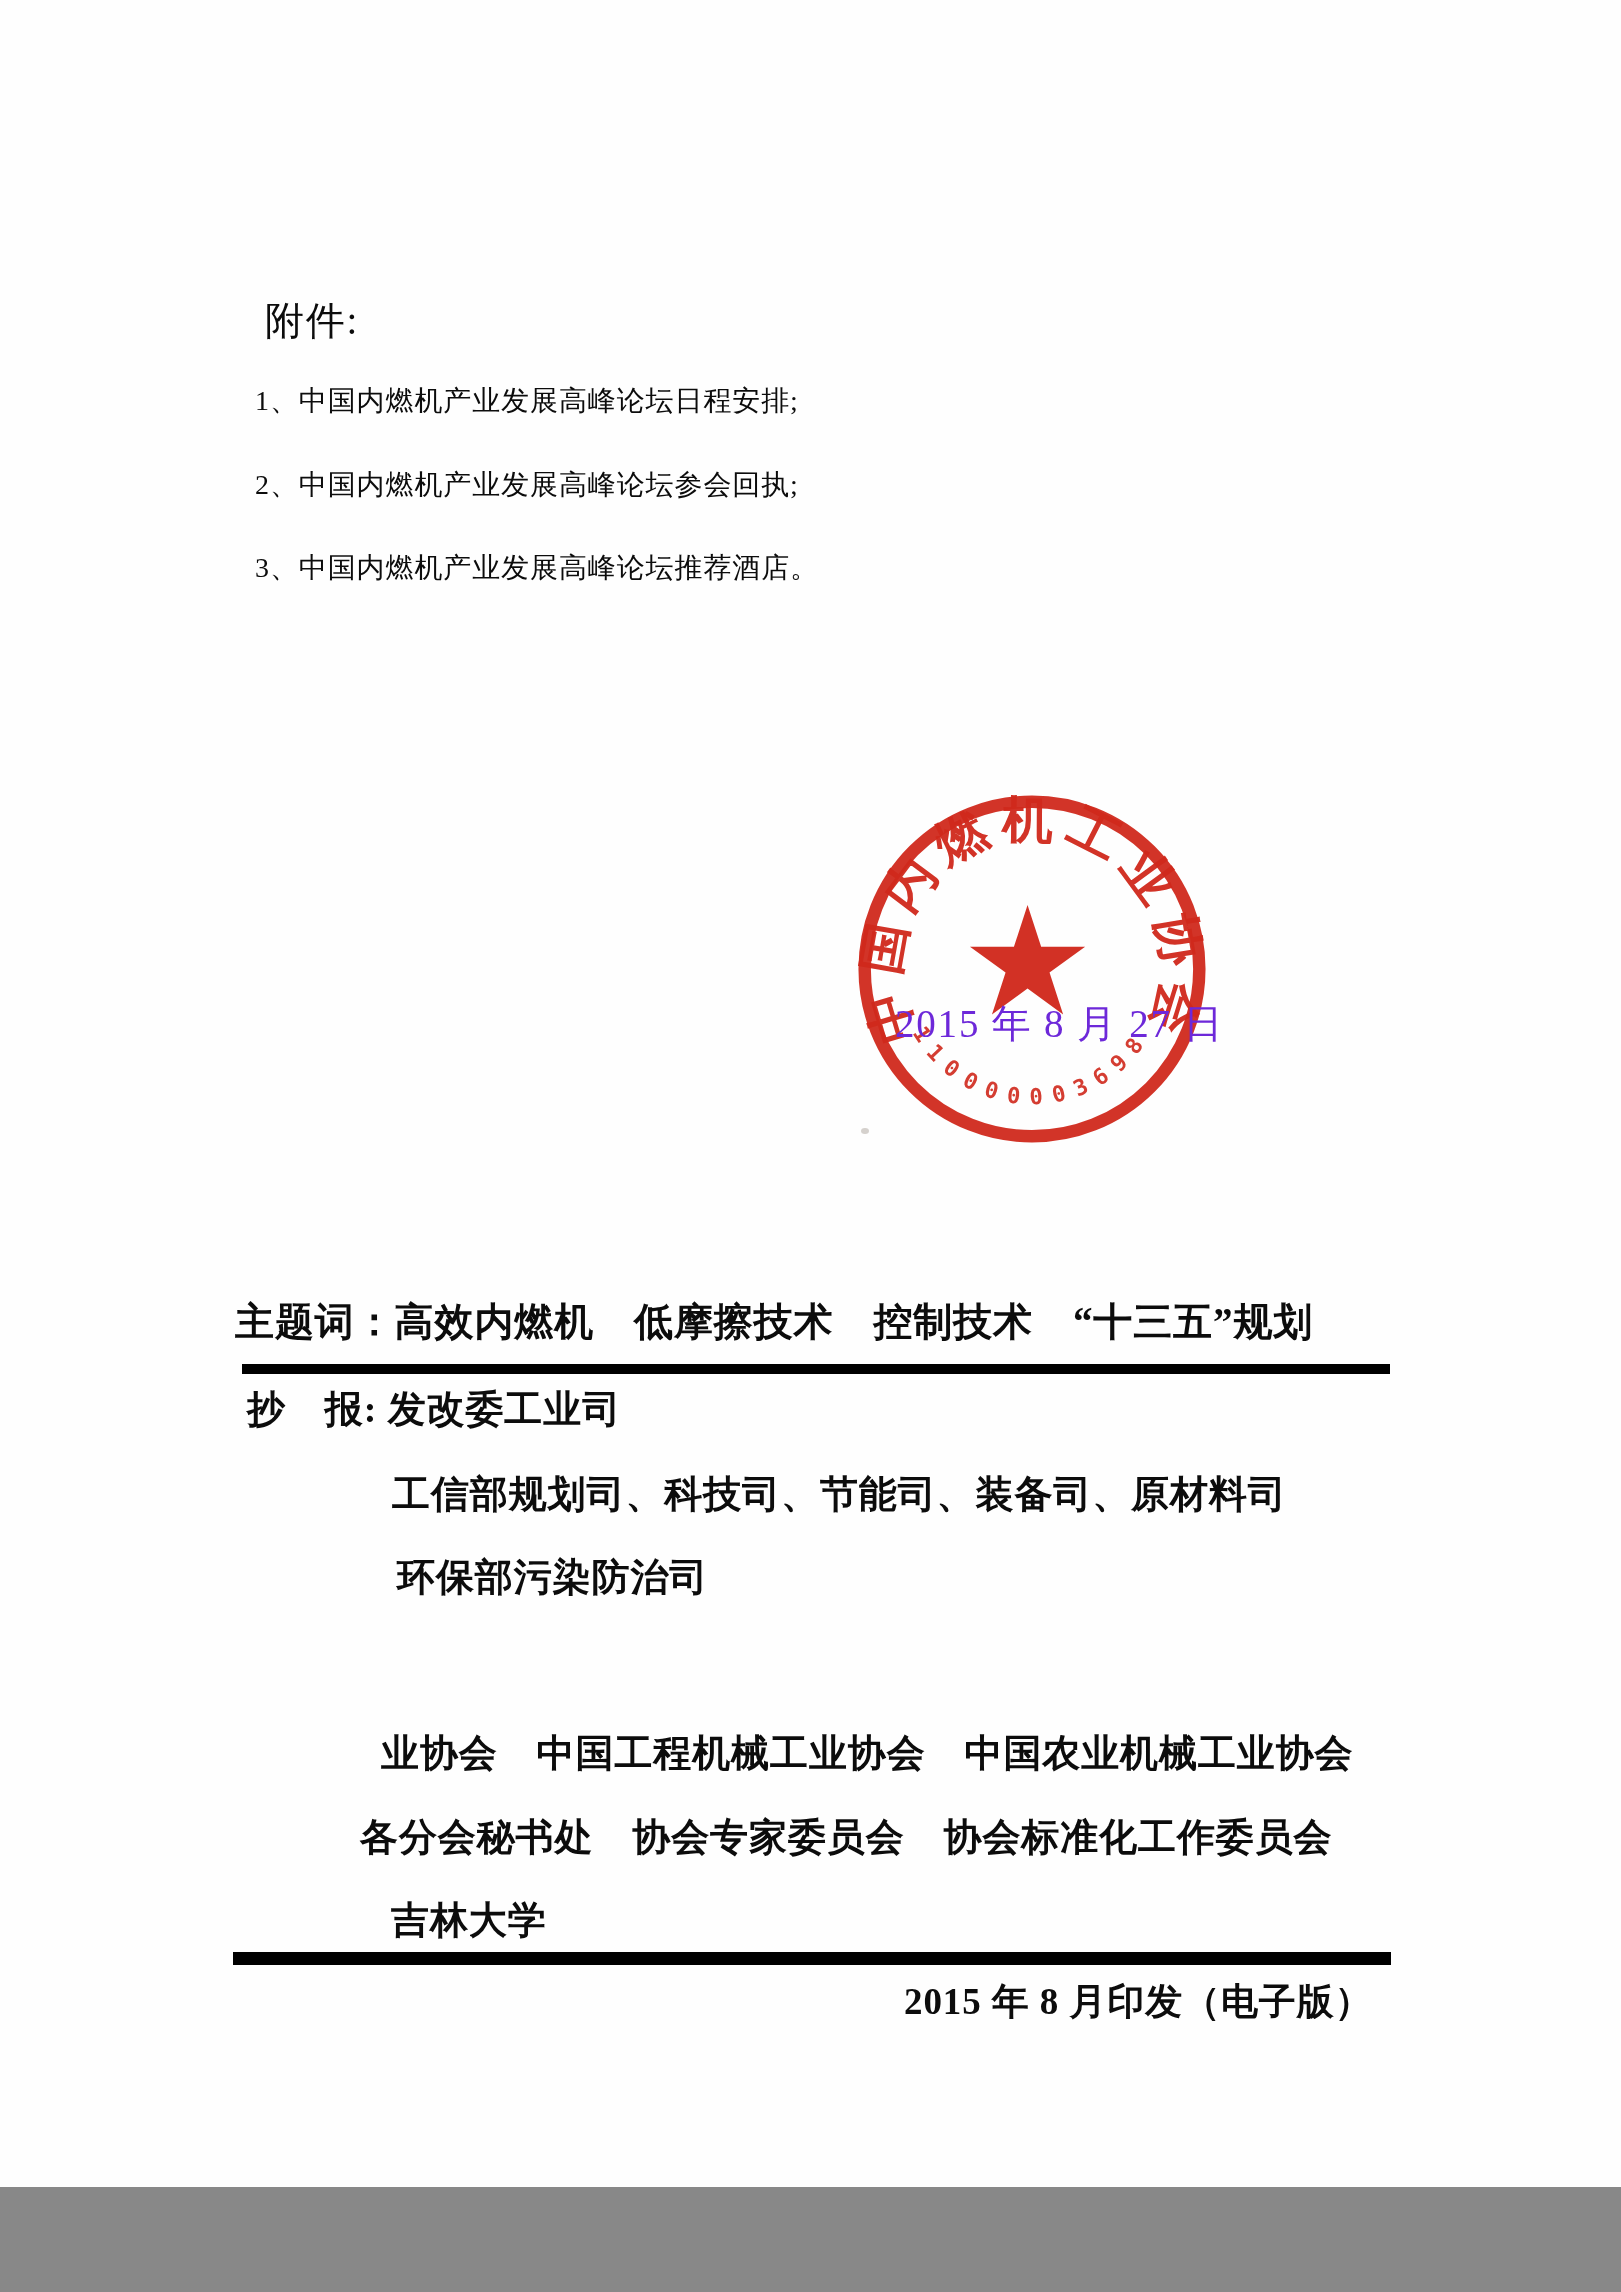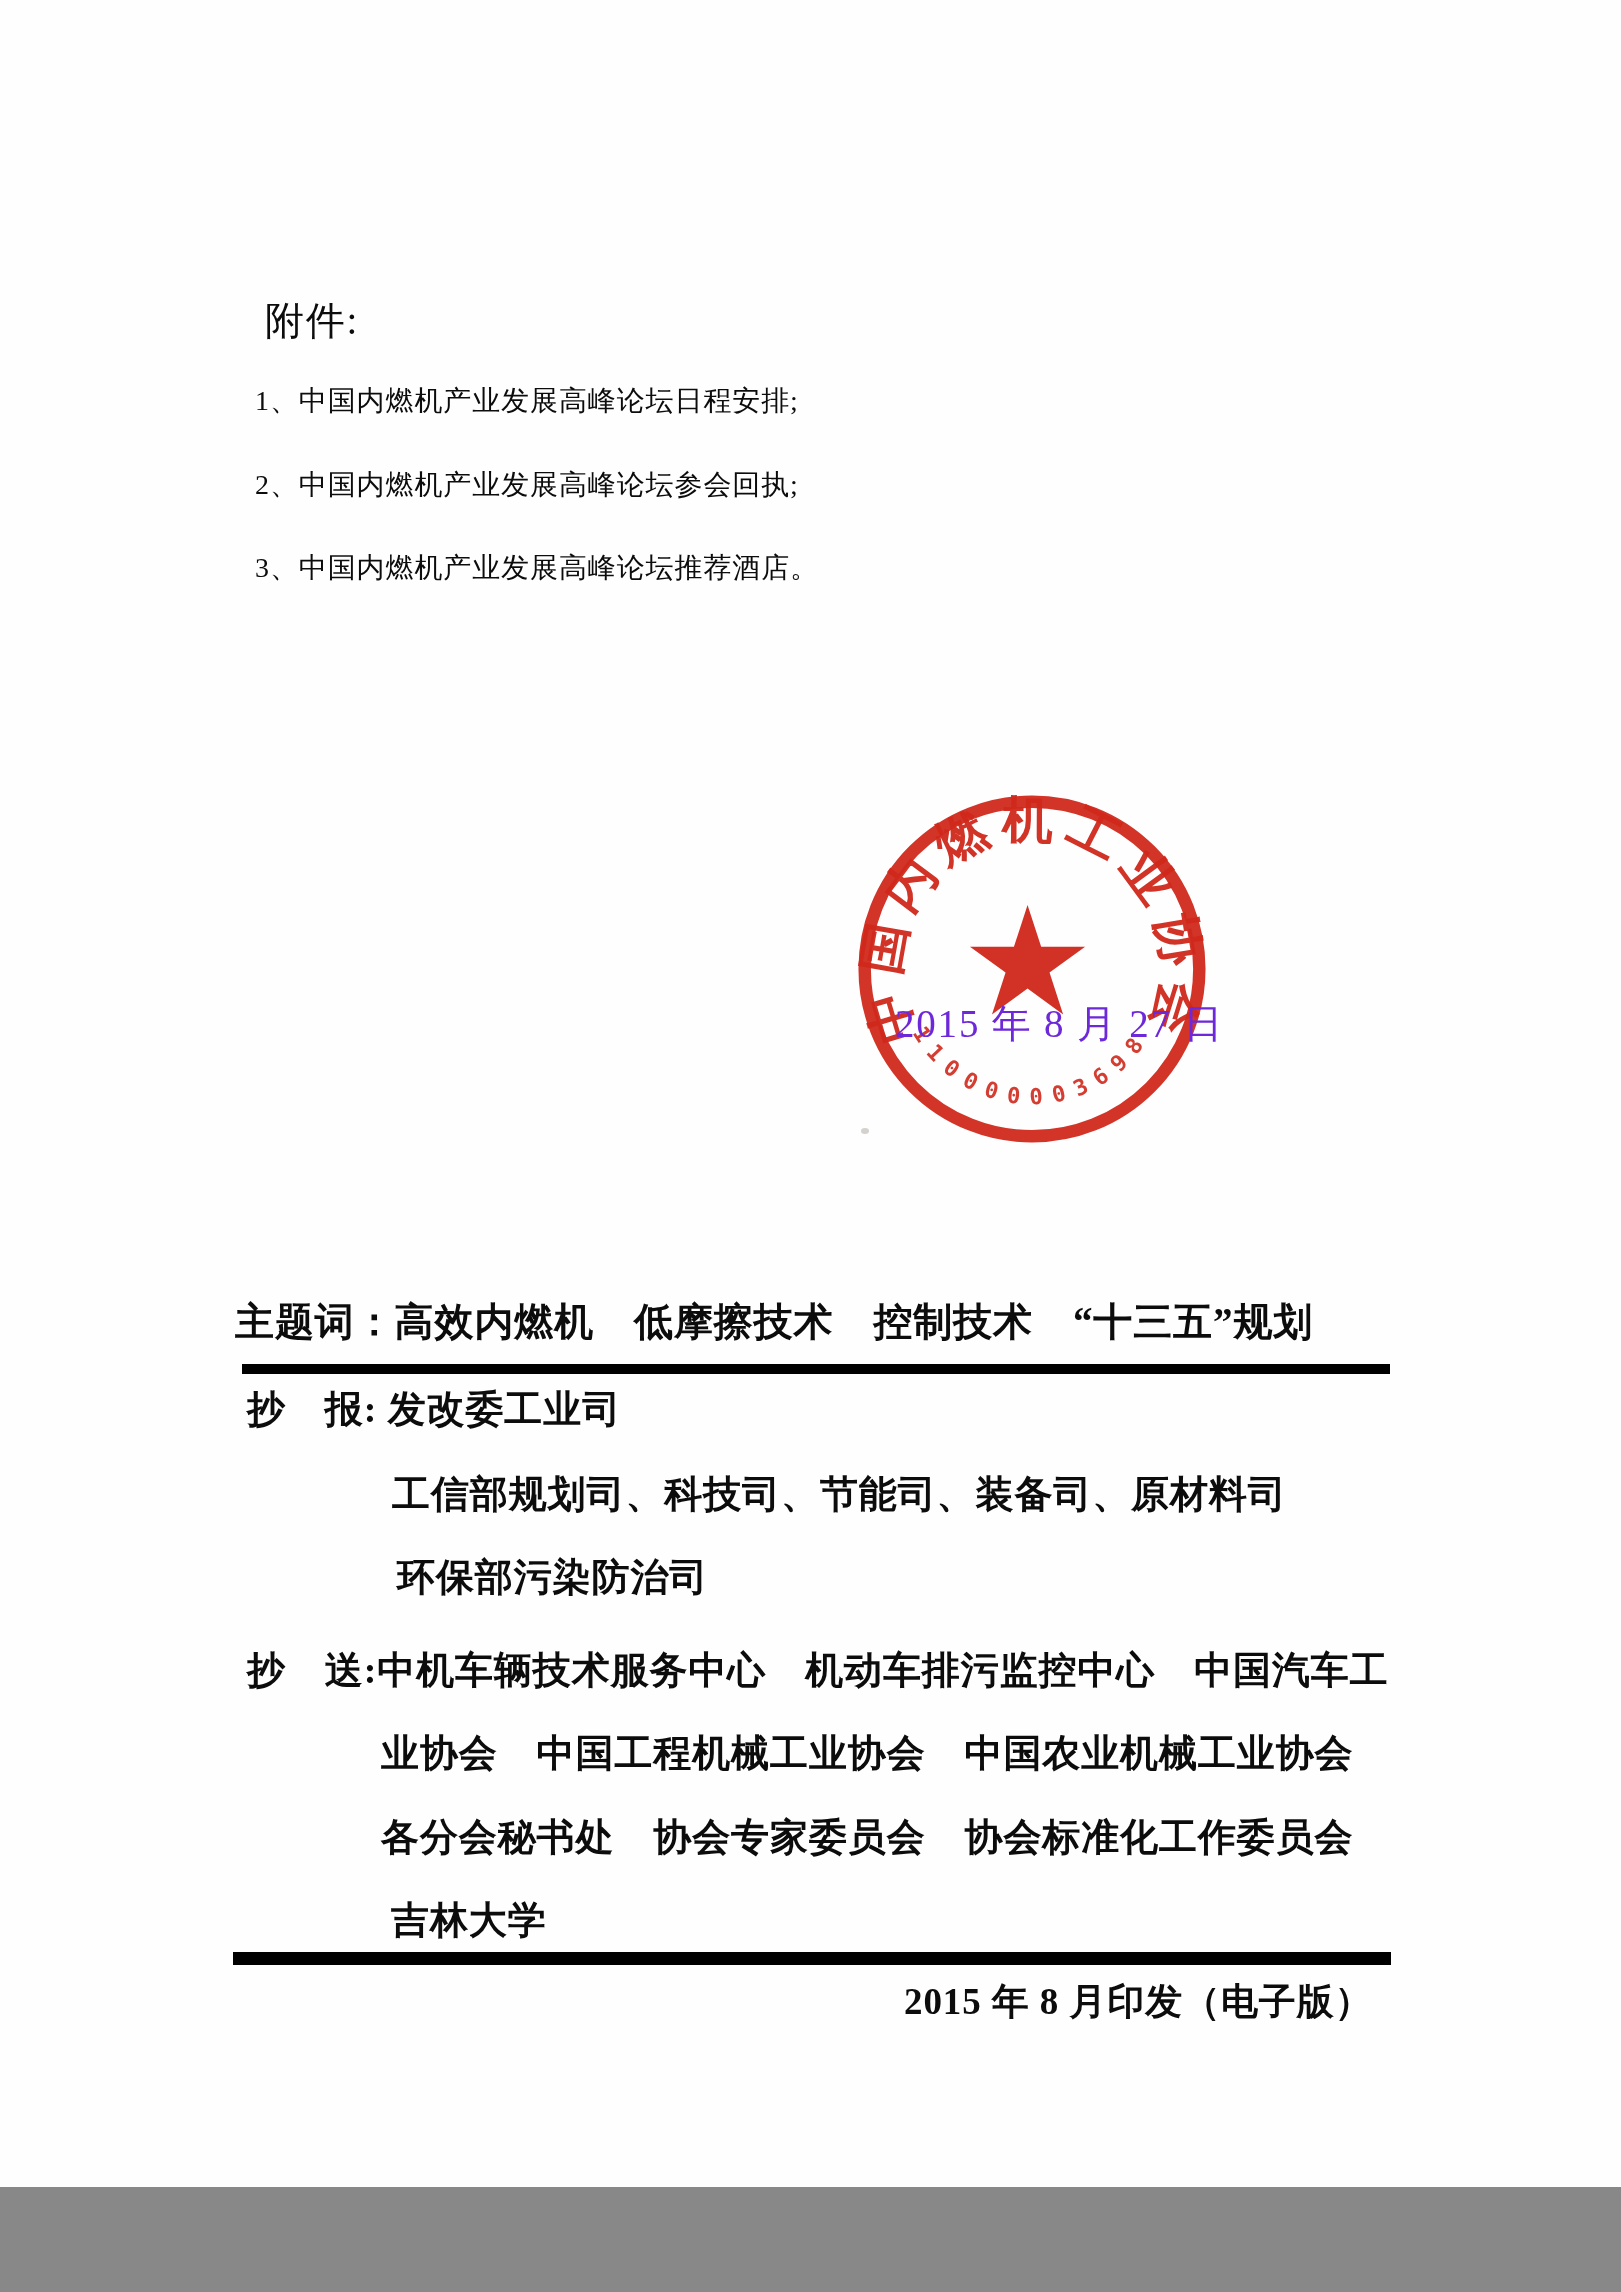--- a/index.html
+++ b/index.html
@@ -40,21 +40,21 @@
   .rule{position:absolute;background:var(--rule-color);}
   .rule-1{left:242px;top:1364px;width:1148px;height:9.8px;}
   .rule-2{left:233px;top:1952px;width:1158px;height:13.4px;}
 
   .midrow{font-size:38px;font-weight:600;letter-spacing:0.9px;}
   .cr-1{left:247px;top:1388px;}
   .cr-2{left:392px;top:1473px;}
   .cr-3{left:397px;top:1556px;}
   .cs-1{left:247px;top:1649px;}
   .cs-2{left:381px;top:1732px;}
-  .cs-3{left:381px;top:1816px;}
+  .cs-3{left:360px;top:1816px;}
   .cs-4{left:391px;top:1899px;}
 
   .footer-issuer{left:247px;top:1982px;font-size:38px;font-weight:700;letter-spacing:0.9px;}
   .footer-print{left:904px;top:1981px;font-size:37px;font-weight:700;letter-spacing:0.9px;}
 </style>
 </head>
 <body>
 
 <div class="page">
 
@@ -84,21 +84,20 @@
   <div class="line date-line">2015 年 8 月 27 日</div>
 
   <div class="line subject-row"><span>主题词：</span><span>高效内燃机　低摩擦技术　控制技术　“十三五”规划</span></div>
 
   <div class="rule rule-1"></div>
 
   <div class="line midrow cr-1"><span>抄　报: </span><span>发改委工业司</span></div>
   <div class="line midrow cr-2">工信部规划司、科技司、节能司、装备司、原材料司</div>
   <div class="line midrow cr-3">环保部污染防治司</div>
 
-  <div class="line midrow cs-1"><span>抄　送:</span><span>中机车辆技术服务中心　机动车排污监控中心　中国汽车工</span></div>
   <div class="line midrow cs-2">业协会　中国工程机械工业协会　中国农业机械工业协会</div>
   <div class="line midrow cs-3">各分会秘书处　协会专家委员会　协会标准化工作委员会</div>
   <div class="line midrow cs-4">吉林大学</div>
 
   <div class="rule rule-2"></div>
 
   <div class="line footer-print">2015 年 8 月印发（电子版）</div>
 
 </div>
 

